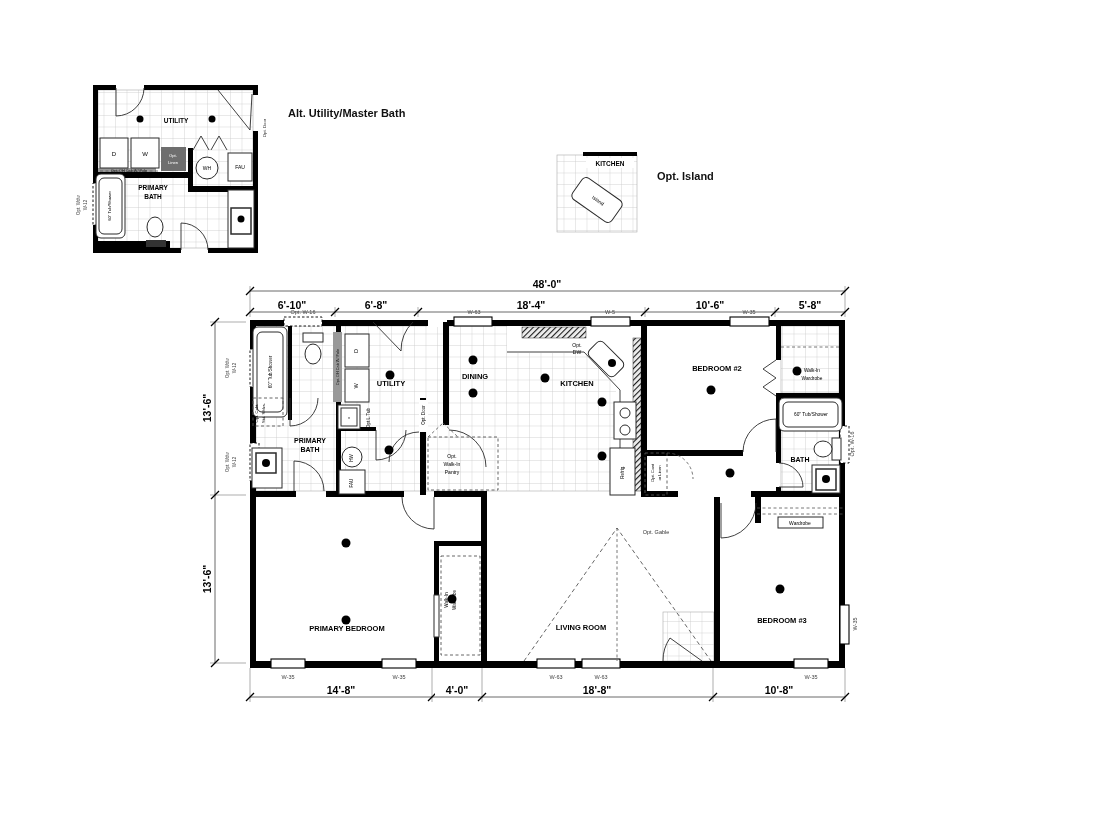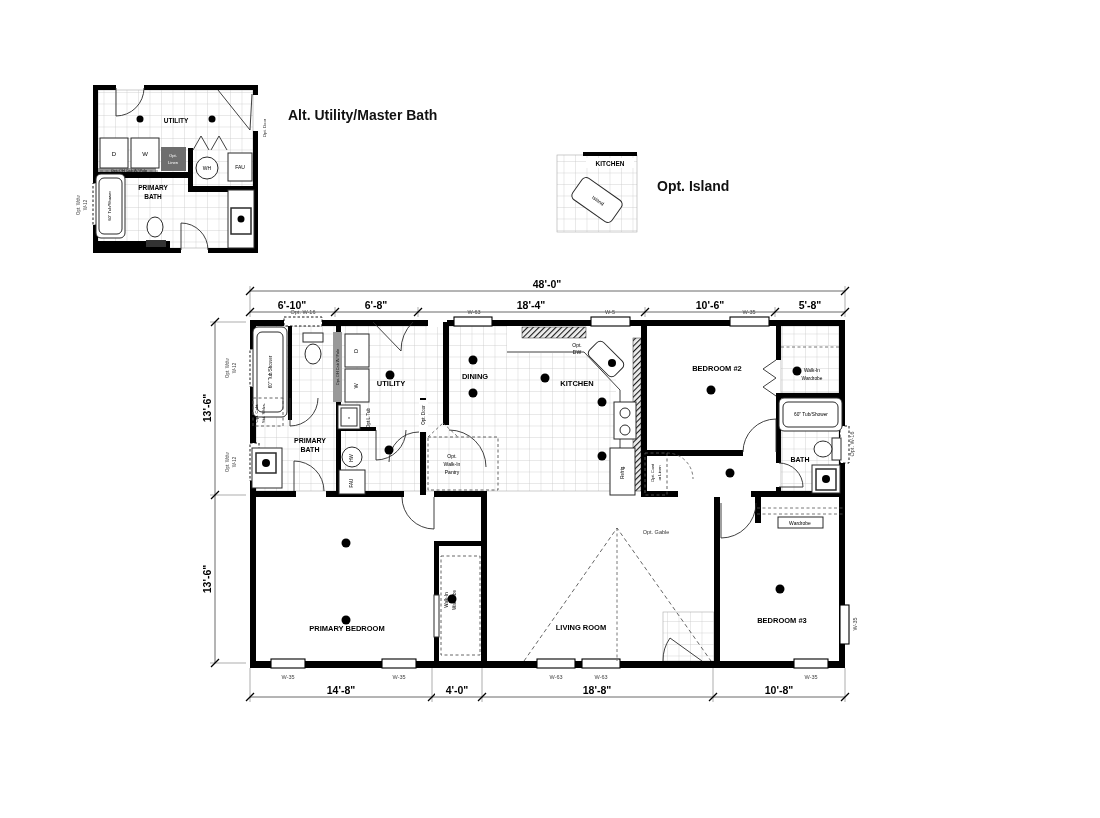--- a/index.html
+++ b/index.html
@@ -1,21 +1,21 @@
 <!DOCTYPE html>
 <html><head>
 <meta charset="utf-8">
 <style>
   html,body{margin:0;padding:0;background:#ffffff;}
   #stage{position:relative;width:1100px;height:818px;background:#fff;overflow:hidden;
          font-family:"Liberation Sans", sans-serif;}
   #plan-svg{position:absolute;left:0;top:0;}
-  .big-title{position:absolute;font-weight:bold;font-size:14px;color:#111;white-space:nowrap;}
+  .big-title{position:absolute;font-weight:bold;font-size:11px;color:#111;white-space:nowrap;}
   #title-altbath{left:288px;top:107px;}
-  #title-island{left:657px;top:178px;}
+  #title-island{left:657px;top:170px;}
   svg text{font-family:"Liberation Sans", sans-serif;}
 </style>
 </head>
 <body>
 
 <div id="stage">
   <div class="big-title" id="title-altbath">Alt. Utility/Master Bath</div>
   <div class="big-title" id="title-island">Opt. Island</div>
 
   <svg id="plan-svg" width="1100" height="818" viewBox="0 0 1100 818">

